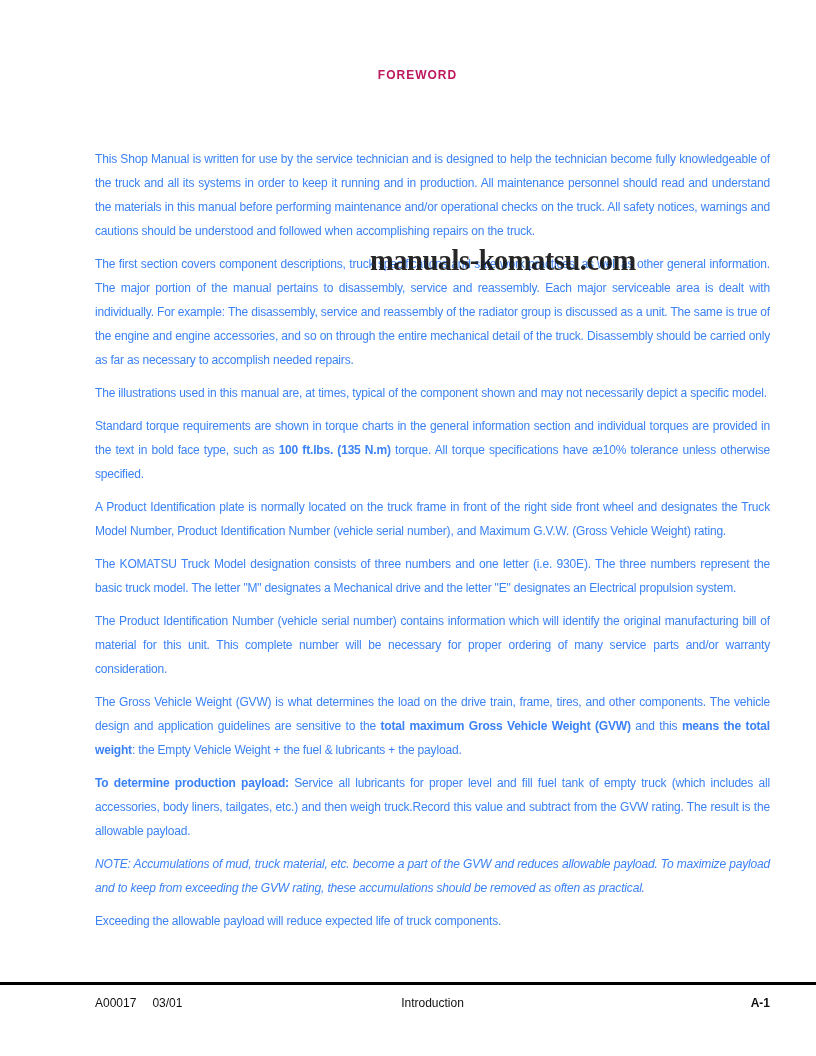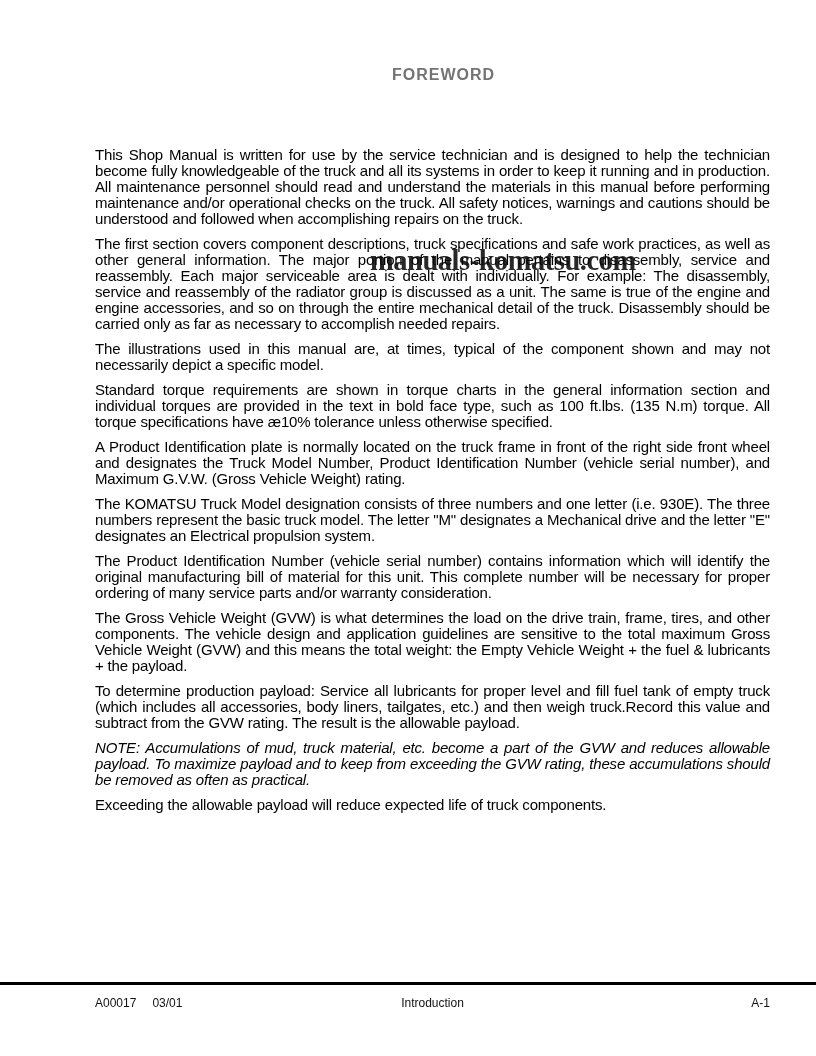--- a/index.html
+++ b/index.html
@@ -12,46 +12,46 @@
     width: 816px;
     height: 1056px;
     background: #ffffff;
     overflow: hidden;
     font-family: "Liberation Sans", "DejaVu Sans", sans-serif;
     color: #111111;
   }
   .title {
     position: absolute;
     top: 66px;
-    left: 106px;
+    left: 80px;
     width: 675px;
     text-align: center;
-    font-size: 16px;
+    font-size: 12px;
     font-weight: 700;
     letter-spacing: 1px;
     line-height: 18px;
-    color: #737373;
+    color: #be185d;
   }
   .content {
     position: absolute;
     top: 147px;
     left: 95px;
     width: 675px;
   }
   .body-para {
     margin: 0 0 9px 0;
-    font-size: 15px;
-    line-height: 16px;
+    font-size: 12px;
+    line-height: 24px;
     letter-spacing: -0.18px;
     text-align: justify;
     hyphens: manual;
     -webkit-hyphens: manual;
-    color: #000000;
+    color: #3b82f6;
   }
-  .body-para b { font-weight: 400; }
+  .body-para b { font-weight: 700; }
   .body-para.italic { font-style: italic; }
   .watermark {
     position: absolute;
     top: 243px;
     left: 370px;
     font-family: "Liberation Serif", "DejaVu Serif", serif;
     font-size: 30px;
     font-weight: 700;
     letter-spacing: -0.5px;
     white-space: nowrap;
@@ -88,20 +88,21 @@
   .footer-center {
     position: absolute;
     left: 50%;
     top: 0;
     transform: translateX(-50%);
   }
   .footer-right {
     position: absolute;
     right: 0;
     top: 0;
+    font-weight: bold;
   }
 </style>
 </head>
 <body>
 
 <div class="page">
 
   <div class="title">FOREWORD</div>
 
   <div class="content">

